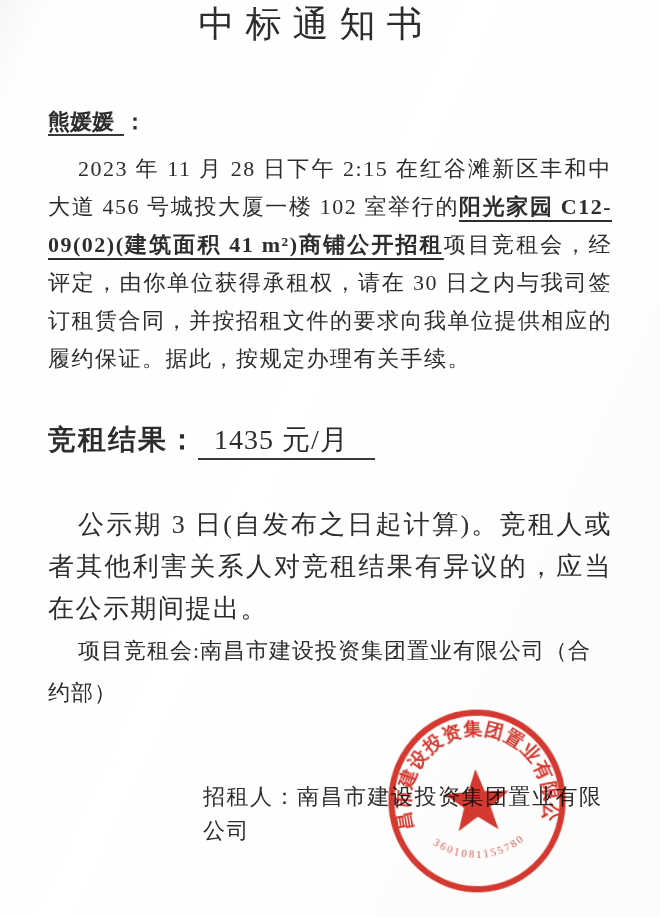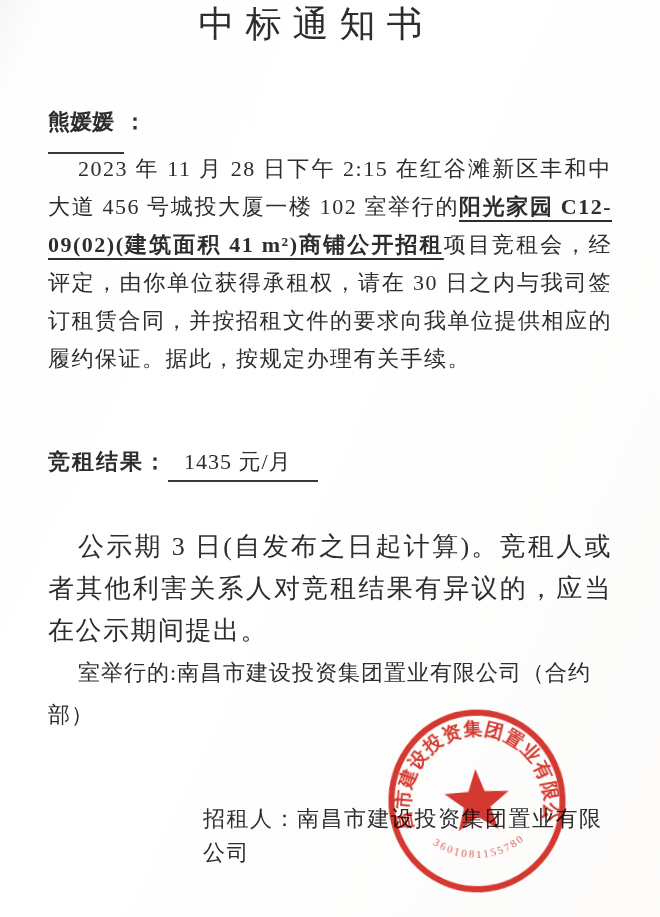--- a/index.html
+++ b/index.html
@@ -24,40 +24,40 @@
   }
   .addressee{
     margin-top:62px;
     line-height:32px;
     font-size:22px;
     font-weight:bold;
   }
   .addressee .name{
     border-bottom:2px solid #3a3838;
     padding-right:10px;
-    padding-bottom:18px;
+    padding-bottom:0;
   }
   .body-para{
     margin:12px 0 9px 0;
     font-size:22px;
     line-height:38px;
     letter-spacing:1.5px;
     text-align:justify;
     text-indent:30px;
   }
   .seg-project{
     font-weight:bold;
     text-decoration:underline;
     text-underline-offset:6px;
     text-decoration-thickness:1.5px;
   }
   .result-line{
-    margin-top:68px;
+    margin-top:46px;
     line-height:32px;
-    font-size:22px;
+    font-size:28px;
   }
   .result-label{font-weight:bold;letter-spacing:2px;}
   .result-value{
     display:inline-block;
     border-bottom:2px solid #3a3838;
     padding:0 26px 2px 16px;
     letter-spacing:1px;
   }
   .notice-para{
     margin:44px 0 0 0;
@@ -109,21 +109,21 @@
     <p class="body-para">
       <span>2023 年 11 月 28 日下午 2:15 在红谷滩新区丰和中大道 456 号城投大厦一楼 102 室举行的</span><span class="seg-project">阳光家园 C12-09(02)(建筑面积 41 m²)商铺公开招租</span><span>项目竞租会，经评定，由你单位获得承租权，请在 30 日之内与我司签订租赁合同，并按招租文件的要求向我单位提供相应的履约保证。据此，按规定办理有关手续。</span>
     </p>
 
     <div class="result-line">
       <span class="result-label">竞租结果：</span><span class="result-value">1435 元/月</span>
     </div>
 
     <p class="notice-para">公示期 3 日(自发布之日起计算)。竞租人或者其他利害关系人对竞租结果有异议的，应当在公示期间提出。</p>
 
-    <p class="info-line">室举行的:南昌市建设投资集团置业有限公司（合约部）</p>
+    <p class="info-line">项目竞租会:南昌市建设投资集团置业有限公司（合约部）</p>
 
     <div class="sig-block">
       <p class="sig-lessor">招租人：南昌市建设投资集团置业有限公司</p>
 
     </div>
 
   </div>
 
   <div class="seal">
     <svg viewBox="0 0 200 200" width="188" height="198">

